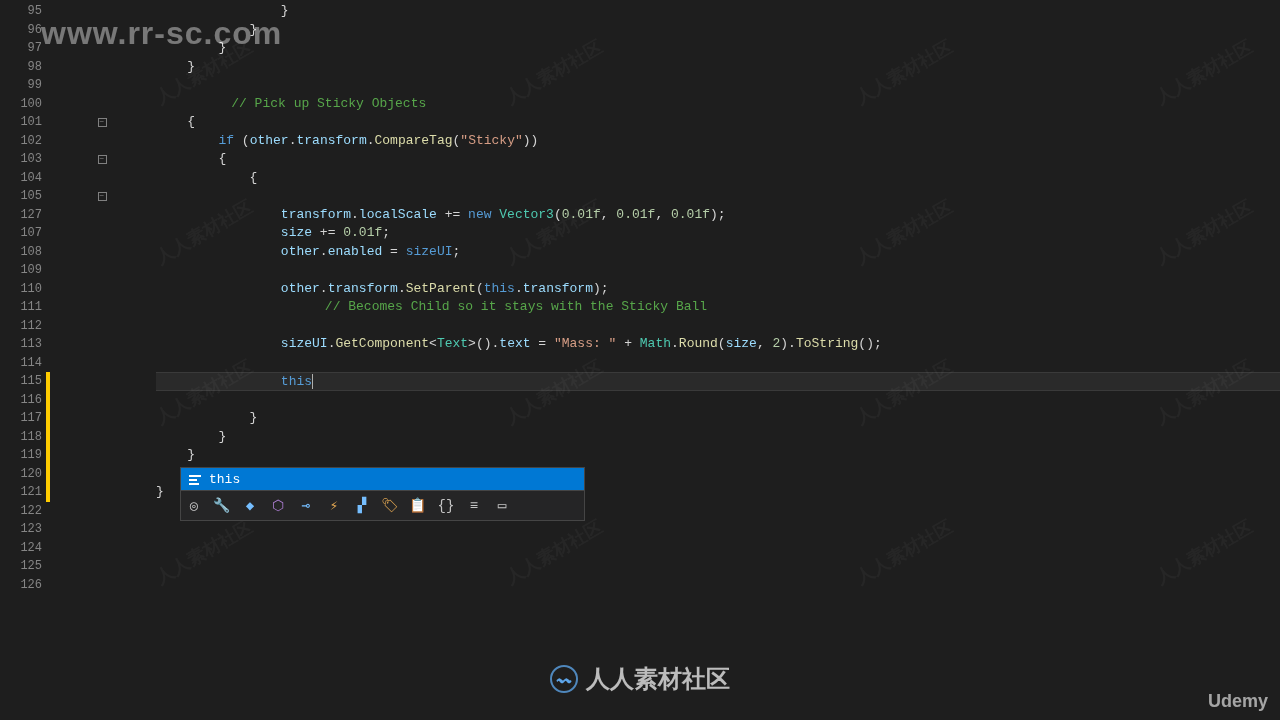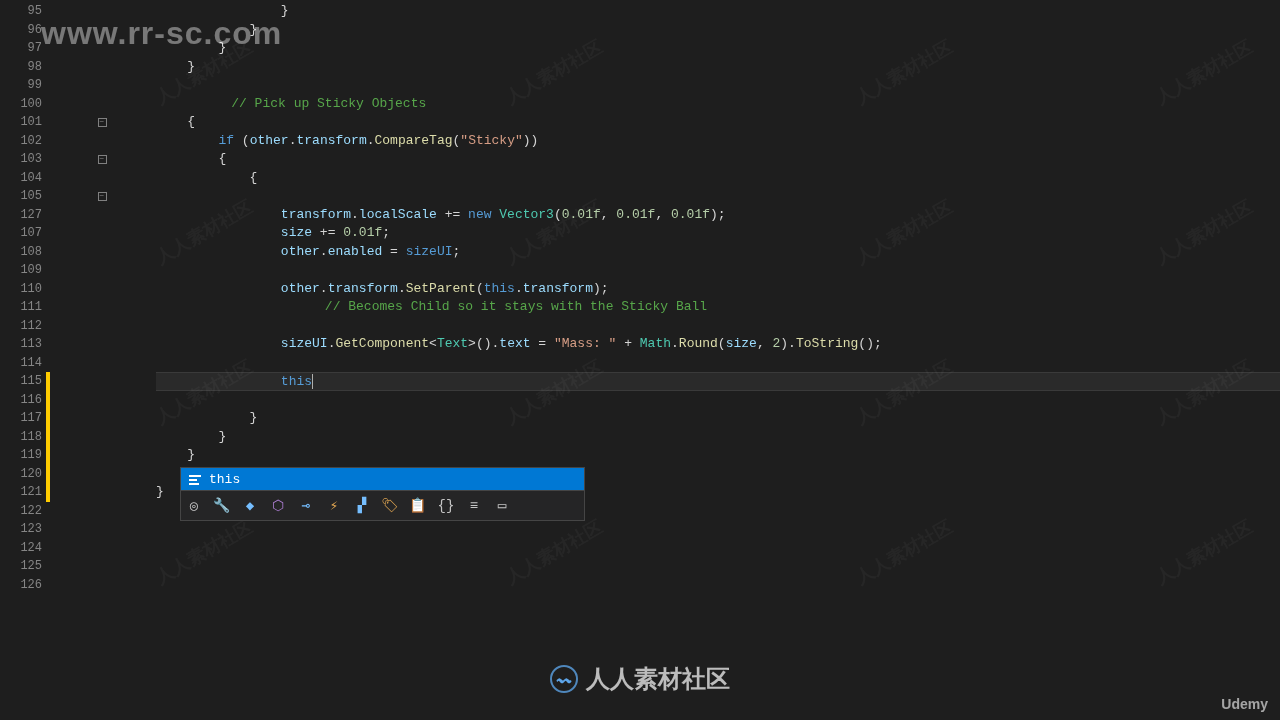--- a/index.html
+++ b/index.html
@@ -144,21 +144,21 @@
     font-weight: bold;
     color: rgba(255,255,255,0.4);
     letter-spacing: 1px;
     z-index: 200;
   }
   .watermark-br {
     position: absolute;
     bottom: 8px;
     right: 12px;
     font-family: Arial, sans-serif;
-    font-size: 14px;
+    font-size: 18px;
     font-weight: bold;
     color: rgba(255,255,255,0.6);
     z-index: 200;
   }
   .watermark-center {
     position: absolute;
     bottom: 25px;
     left: 50%;
     transform: translateX(-50%);
     font-family: Arial, sans-serif;

